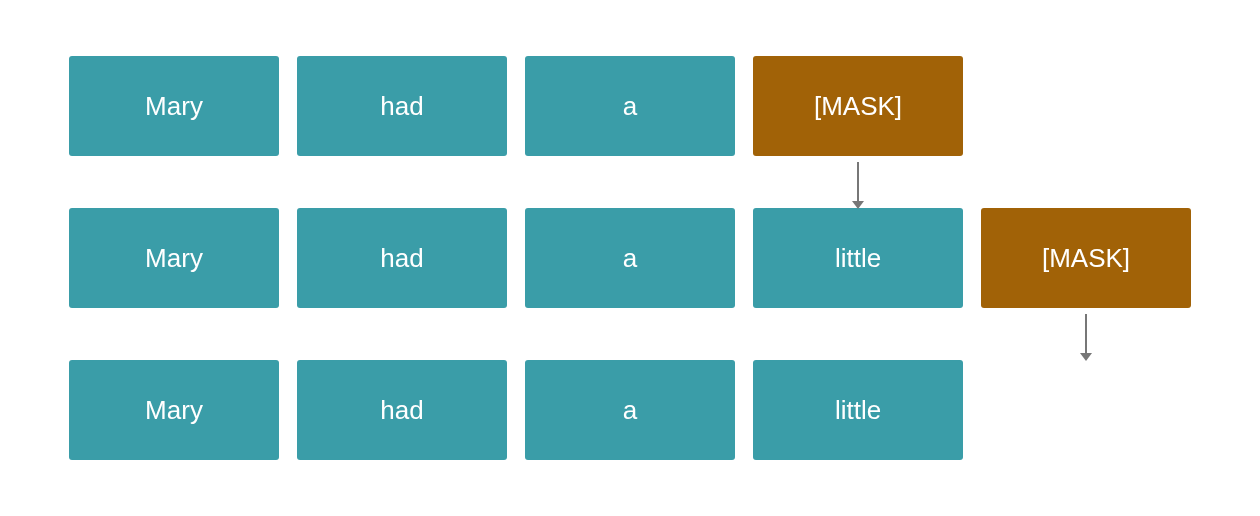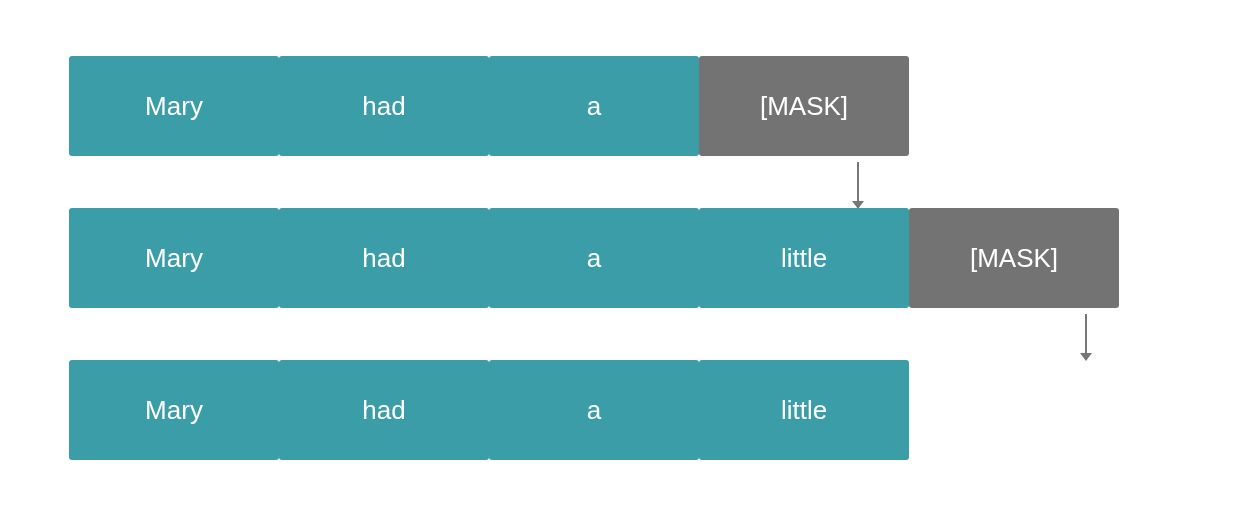--- a/index.html
+++ b/index.html
@@ -18,41 +18,42 @@
       display: flex;
       flex-direction: column;
       gap: 0;
       position: relative;
     }
 
     .row {
       display: flex;
       flex-direction: row;
       align-items: center;
+      gap: 18px;
       margin-bottom: 0;
     }
 
     .token {
       width: 210px;
       height: 100px;
       display: flex;
       align-items: center;
       justify-content: center;
       color: #ffffff;
       font-size: 26px;
       font-weight: 500;
       border-radius: 3px;
     }
 
     .token-teal {
       background-color: #3a9da8;
     }
 
     .token-orange {
-      background-color: #737373;
+      background-color: #a16207;
     }
 
     .arrow-down {
       width: 2px;
       height: 40px;
       background: #777;
       position: relative;
       margin: 0 auto;
     }
 

